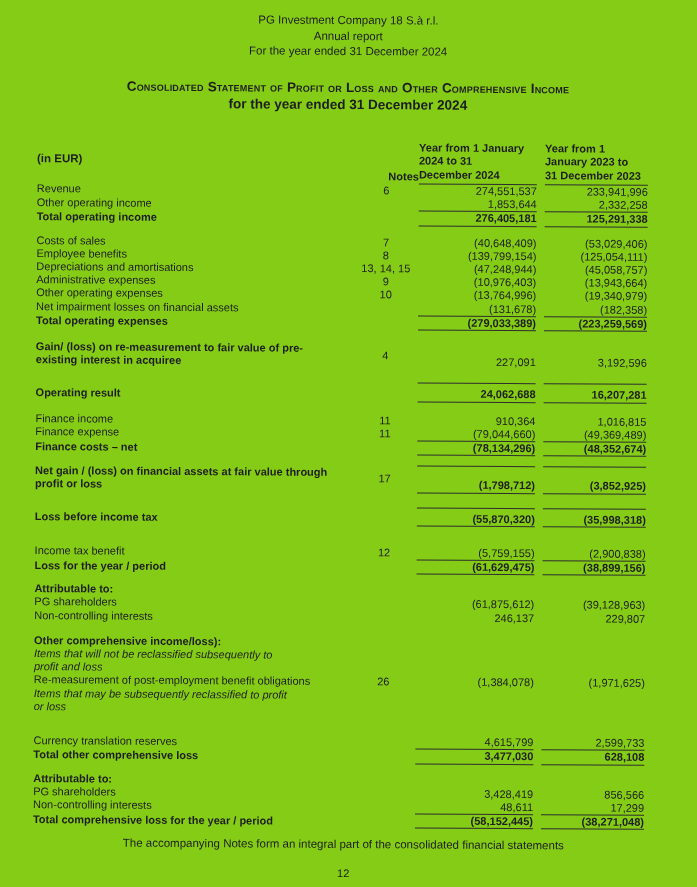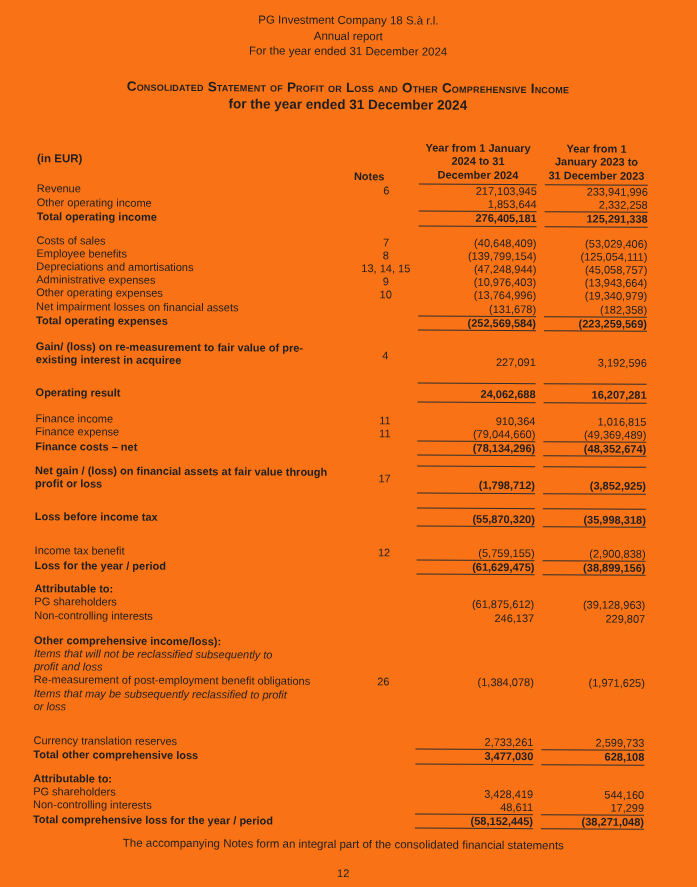--- a/index.html
+++ b/index.html
@@ -1,36 +1,36 @@
 <!DOCTYPE html>
 <html><head>
 <meta charset="utf-8">
 <style>
   html,body{margin:0;padding:0;background:#e8e8e8;}
   .page{
-    width:697px;height:887px;background:#f97316;color:#1e1e1e;
+    width:697px;height:887px;background:#84cc16;color:#1e1e1e;
     font-family:"Liberation Sans",sans-serif;overflow:hidden;position:relative;
     box-sizing:border-box;
   }
   .tilt{transform:rotate(0.35deg);transform-origin:50% 0;}
   .doc-header{padding-top:13px;text-align:center;font-size:11.5px;line-height:15.5px;}
   .stmt-title{margin-top:19px;text-align:center;font-weight:bold;}
   .stmt-title .t1{font-size:13.5px;font-variant:small-caps;letter-spacing:0.2px;line-height:17px;}
   .stmt-title .t2{font-size:13.5px;line-height:18px;}
   table.fin{
     margin:27px 0 0 38px;border-collapse:collapse;table-layout:fixed;
     width:611px;font-size:11px;
   }
   col.c-label{width:317px;} col.c-note{width:65px;} col.c-v24{width:118px;}
   col.c-gap{width:8px;} col.c-v23{width:103px;}
   thead th{font-weight:bold;padding:0;}
   th.h-label{text-align:left;vertical-align:middle;font-size:11.5px;padding-bottom:4px;}
-  th.h-note{text-align:left;vertical-align:bottom;padding-bottom:2px;}
+  th.h-note{text-align:right;vertical-align:bottom;padding-bottom:2px;}
   th.h-year{
-    text-align:center;vertical-align:bottom;white-space:pre-line;line-height:13.5px;
+    text-align:left;vertical-align:bottom;white-space:pre-line;line-height:13.5px;
     border-bottom:1.4px solid #2e2e2e;padding-bottom:2px;margin-top:12px;
   }
   tbody td{padding:0;vertical-align:bottom;line-height:13.2px;}
   td.label{text-align:left;white-space:pre-line;padding-right:4px;}
   td.note{text-align:center;vertical-align:middle;white-space:nowrap;}
   td.val{text-align:right;white-space:nowrap;}
   tr.lbl-bold td.label{font-weight:bold;}
   tr.lbl-italic td.label{font-style:italic;}
   tr.val-bold td.val{font-weight:bold;}
   tr.line-below td.val{border-bottom:1.2px solid #2e2e2e;}
@@ -74,21 +74,21 @@
           <th class="h-gap"></th>
           <th class="h-year">Year from 1
 January 2023 to
 31 December 2023</th>
         </tr>
       </thead>
       <tbody id="rows">
           <tr class="">
             <td class="label">Revenue</td>
             <td class="note">6</td>
-            <td class="val">217,103,945</td>
+            <td class="val">274,551,537</td>
             <td class="colgap"></td>
             <td class="val">233,941,996</td>
           </tr>
           <tr class="line-below">
             <td class="label">Other operating income</td>
             <td class="note"></td>
             <td class="val">1,853,644</td>
             <td class="colgap"></td>
             <td class="val">2,332,258</td>
           </tr>
@@ -140,21 +140,21 @@
           <tr class="line-below">
             <td class="label">Net impairment losses on financial assets</td>
             <td class="note"></td>
             <td class="val">(131,678)</td>
             <td class="colgap"></td>
             <td class="val">(182,358)</td>
           </tr>
           <tr class="lbl-bold val-bold line-below">
             <td class="label">Total operating expenses</td>
             <td class="note"></td>
-            <td class="val">(252,569,584)</td>
+            <td class="val">(279,033,389)</td>
             <td class="colgap"></td>
             <td class="val">(223,259,569)</td>
           </tr>
           <tr class="spacer-row">
             <td colspan="5" style="height: 12px;"></td>
           </tr>
           <tr class="lbl-bold">
             <td class="label">Gain/ (loss) on re-measurement to fair value of pre-
 existing interest in acquiree</td>
             <td class="note">4</td>
@@ -290,21 +290,21 @@
             <td class="val"></td>
             <td class="colgap"></td>
             <td class="val"></td>
           </tr>
           <tr class="spacer-row">
             <td colspan="5" style="height: 20px;"></td>
           </tr>
           <tr class="line-below">
             <td class="label">Currency translation reserves</td>
             <td class="note"></td>
-            <td class="val">2,733,261</td>
+            <td class="val">4,615,799</td>
             <td class="colgap"></td>
             <td class="val">2,599,733</td>
           </tr>
           <tr class="lbl-bold val-bold line-below">
             <td class="label">Total other comprehensive loss</td>
             <td class="note"></td>
             <td class="val">3,477,030</td>
             <td class="colgap"></td>
             <td class="val">628,108</td>
           </tr>
@@ -316,21 +316,21 @@
             <td class="note"></td>
             <td class="val"></td>
             <td class="colgap"></td>
             <td class="val"></td>
           </tr>
           <tr class="">
             <td class="label">PG shareholders</td>
             <td class="note"></td>
             <td class="val">3,428,419</td>
             <td class="colgap"></td>
-            <td class="val">544,160</td>
+            <td class="val">856,566</td>
           </tr>
           <tr class="line-below">
             <td class="label">Non-controlling interests</td>
             <td class="note"></td>
             <td class="val">48,611</td>
             <td class="colgap"></td>
             <td class="val">17,299</td>
           </tr>
           <tr class="lbl-bold val-bold line-below">
             <td class="label">Total comprehensive loss for the year / period</td>

